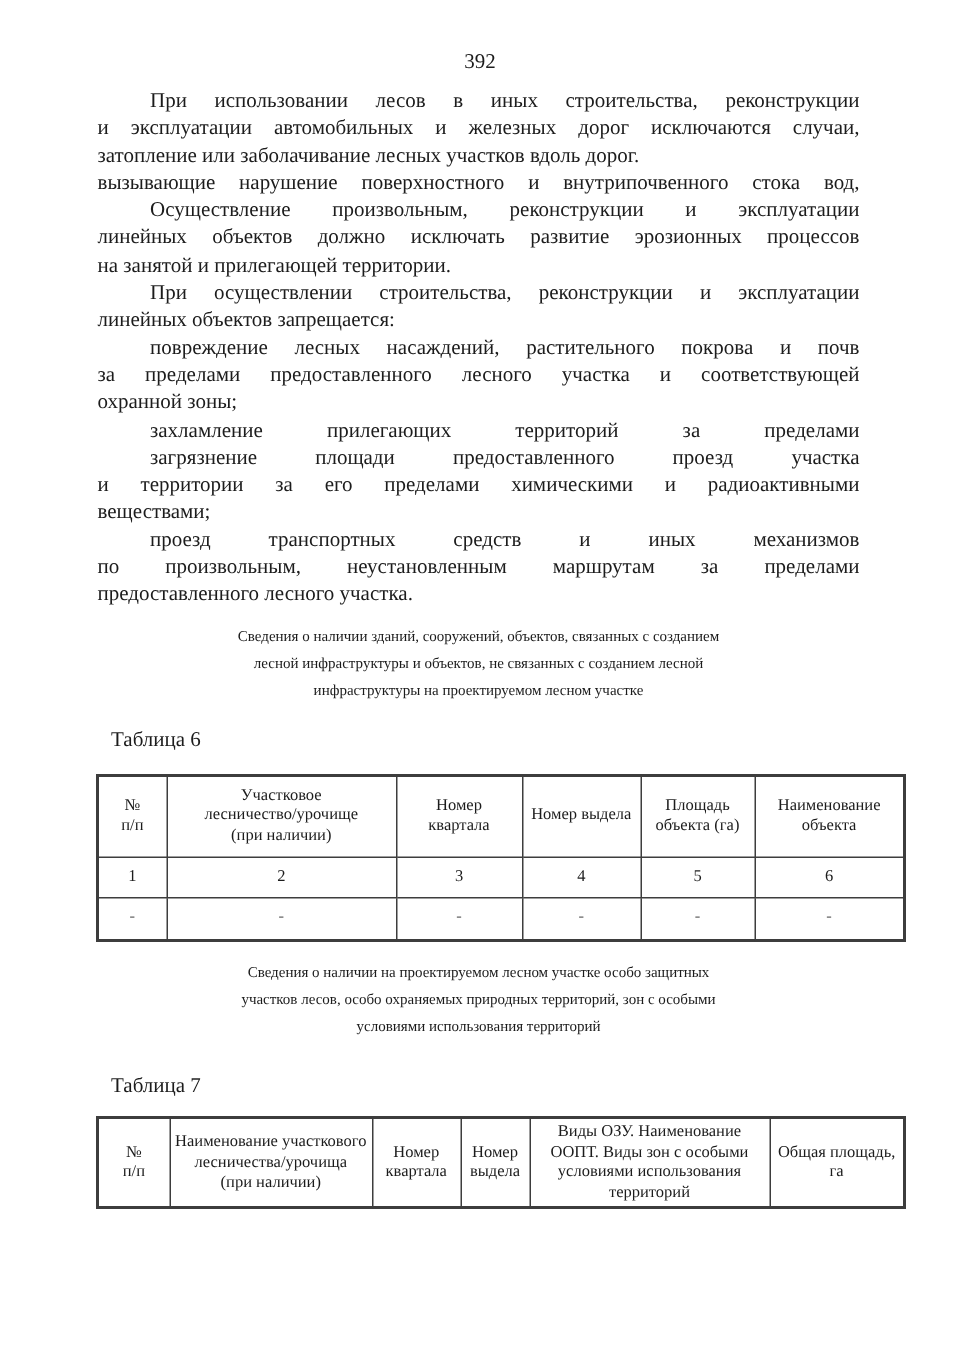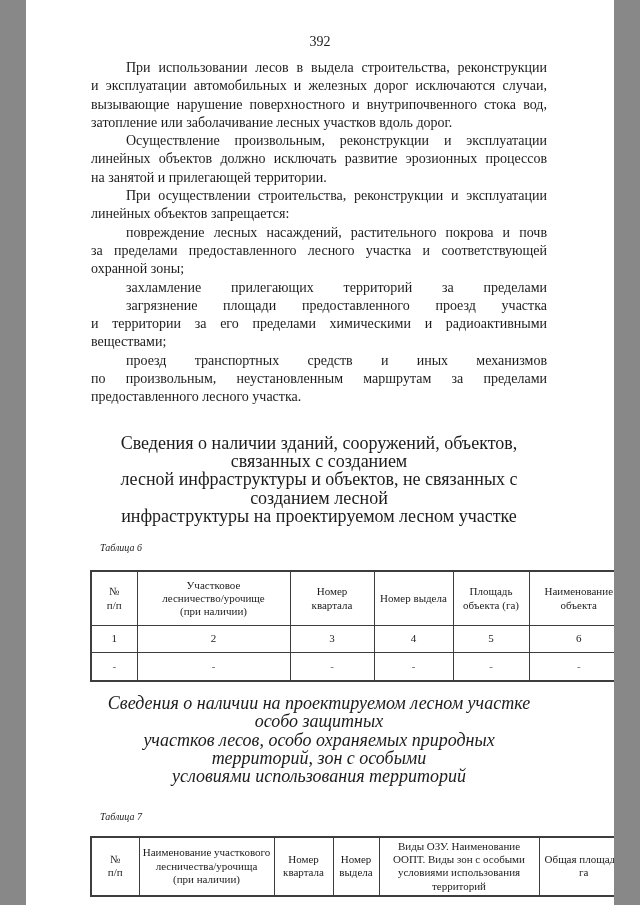--- a/index.html
+++ b/index.html
@@ -1,45 +1,45 @@
 <!DOCTYPE html>
 <html><head>
 <meta charset="utf-8">
 <style>
   html, body { margin: 0; padding: 0; background: #888; }
   .page {
-    width: 588px; height: 905px;
+    width: 640px; height: 905px;
     background: #ffffff;
     color: #1c1c1c;
     font-family: "Liberation Serif", "DejaVu Serif", serif;
     overflow: hidden;
     position: relative;
     margin: 0 auto;
   }
   .pagenum {
     margin-top: 33px;
     font-size: 14px; line-height: 18px;
     text-align: center;
   }
   .bodytext {
     margin: 8px 67px 0 65px;
     font-size: 14px; line-height: 18.3px;
   }
   .ln { text-align: justify; text-align-last: justify; }
   .ln.end { text-align-last: left; }
   .ln.ind { text-indent: 35px; }
   .heading {
-    margin: 27px 67px 0 65px;
-    font-size: 18px; line-height: 18.3px;
+    margin: 9px 67px 0 65px;
+    font-size: 10px; line-height: 18.3px;
   }
-  .heading2 { margin-top: 12px; font-style: italic; }
+  .heading2 { margin-top: 12px; }
   .hln { text-align: center; }
   .caption {
     margin: 14px 0 0 74px;
-    font-size: 10px; line-height: 18px; font-style: italic;
+    font-size: 14px; line-height: 18px;
   }
   .caption7 { margin-top: 22px; }
   table {
     border-collapse: collapse;
     table-layout: fixed;
     margin: 13px 0 0 64px;
     border: 2px solid #3d3d3d;
     width: 538px;
   }
   .t7 { margin-top: 10px; }
@@ -59,24 +59,24 @@
   .t7 .hrow td { height: 53px; }
 </style>
 </head>
 <body>
 
 <div class="page">
 
   <div class="pagenum">392</div>
 
   <div class="bodytext">
-    <div class="ln ind">При использовании лесов в выдела строительства, реконструкции</div>
+    <div class="ln ind">При использовании лесов в иных строительства, реконструкции</div>
     <div class="ln">и эксплуатации автомобильных и железных дорог исключаются случаи,</div>
+    <div class="ln end">затопление или заболачивание лесных участков вдоль дорог.</div>
     <div class="ln">вызывающие нарушение поверхностного и внутрипочвенного стока вод,</div>
-    <div class="ln end">затопление или заболачивание лесных участков вдоль дорог.</div>
 
     <div class="ln ind">Осуществление произвольным, реконструкции и эксплуатации</div>
     <div class="ln">линейных объектов должно исключать развитие эрозионных процессов</div>
     <div class="ln end">на занятой и прилегающей территории.</div>
 
     <div class="ln ind">При осуществлении строительства, реконструкции и эксплуатации</div>
     <div class="ln end">линейных объектов запрещается:</div>
 
     <div class="ln ind">повреждение лесных насаждений, растительного покрова и почв</div>
     <div class="ln">за пределами предоставленного лесного участка и соответствующей</div>

